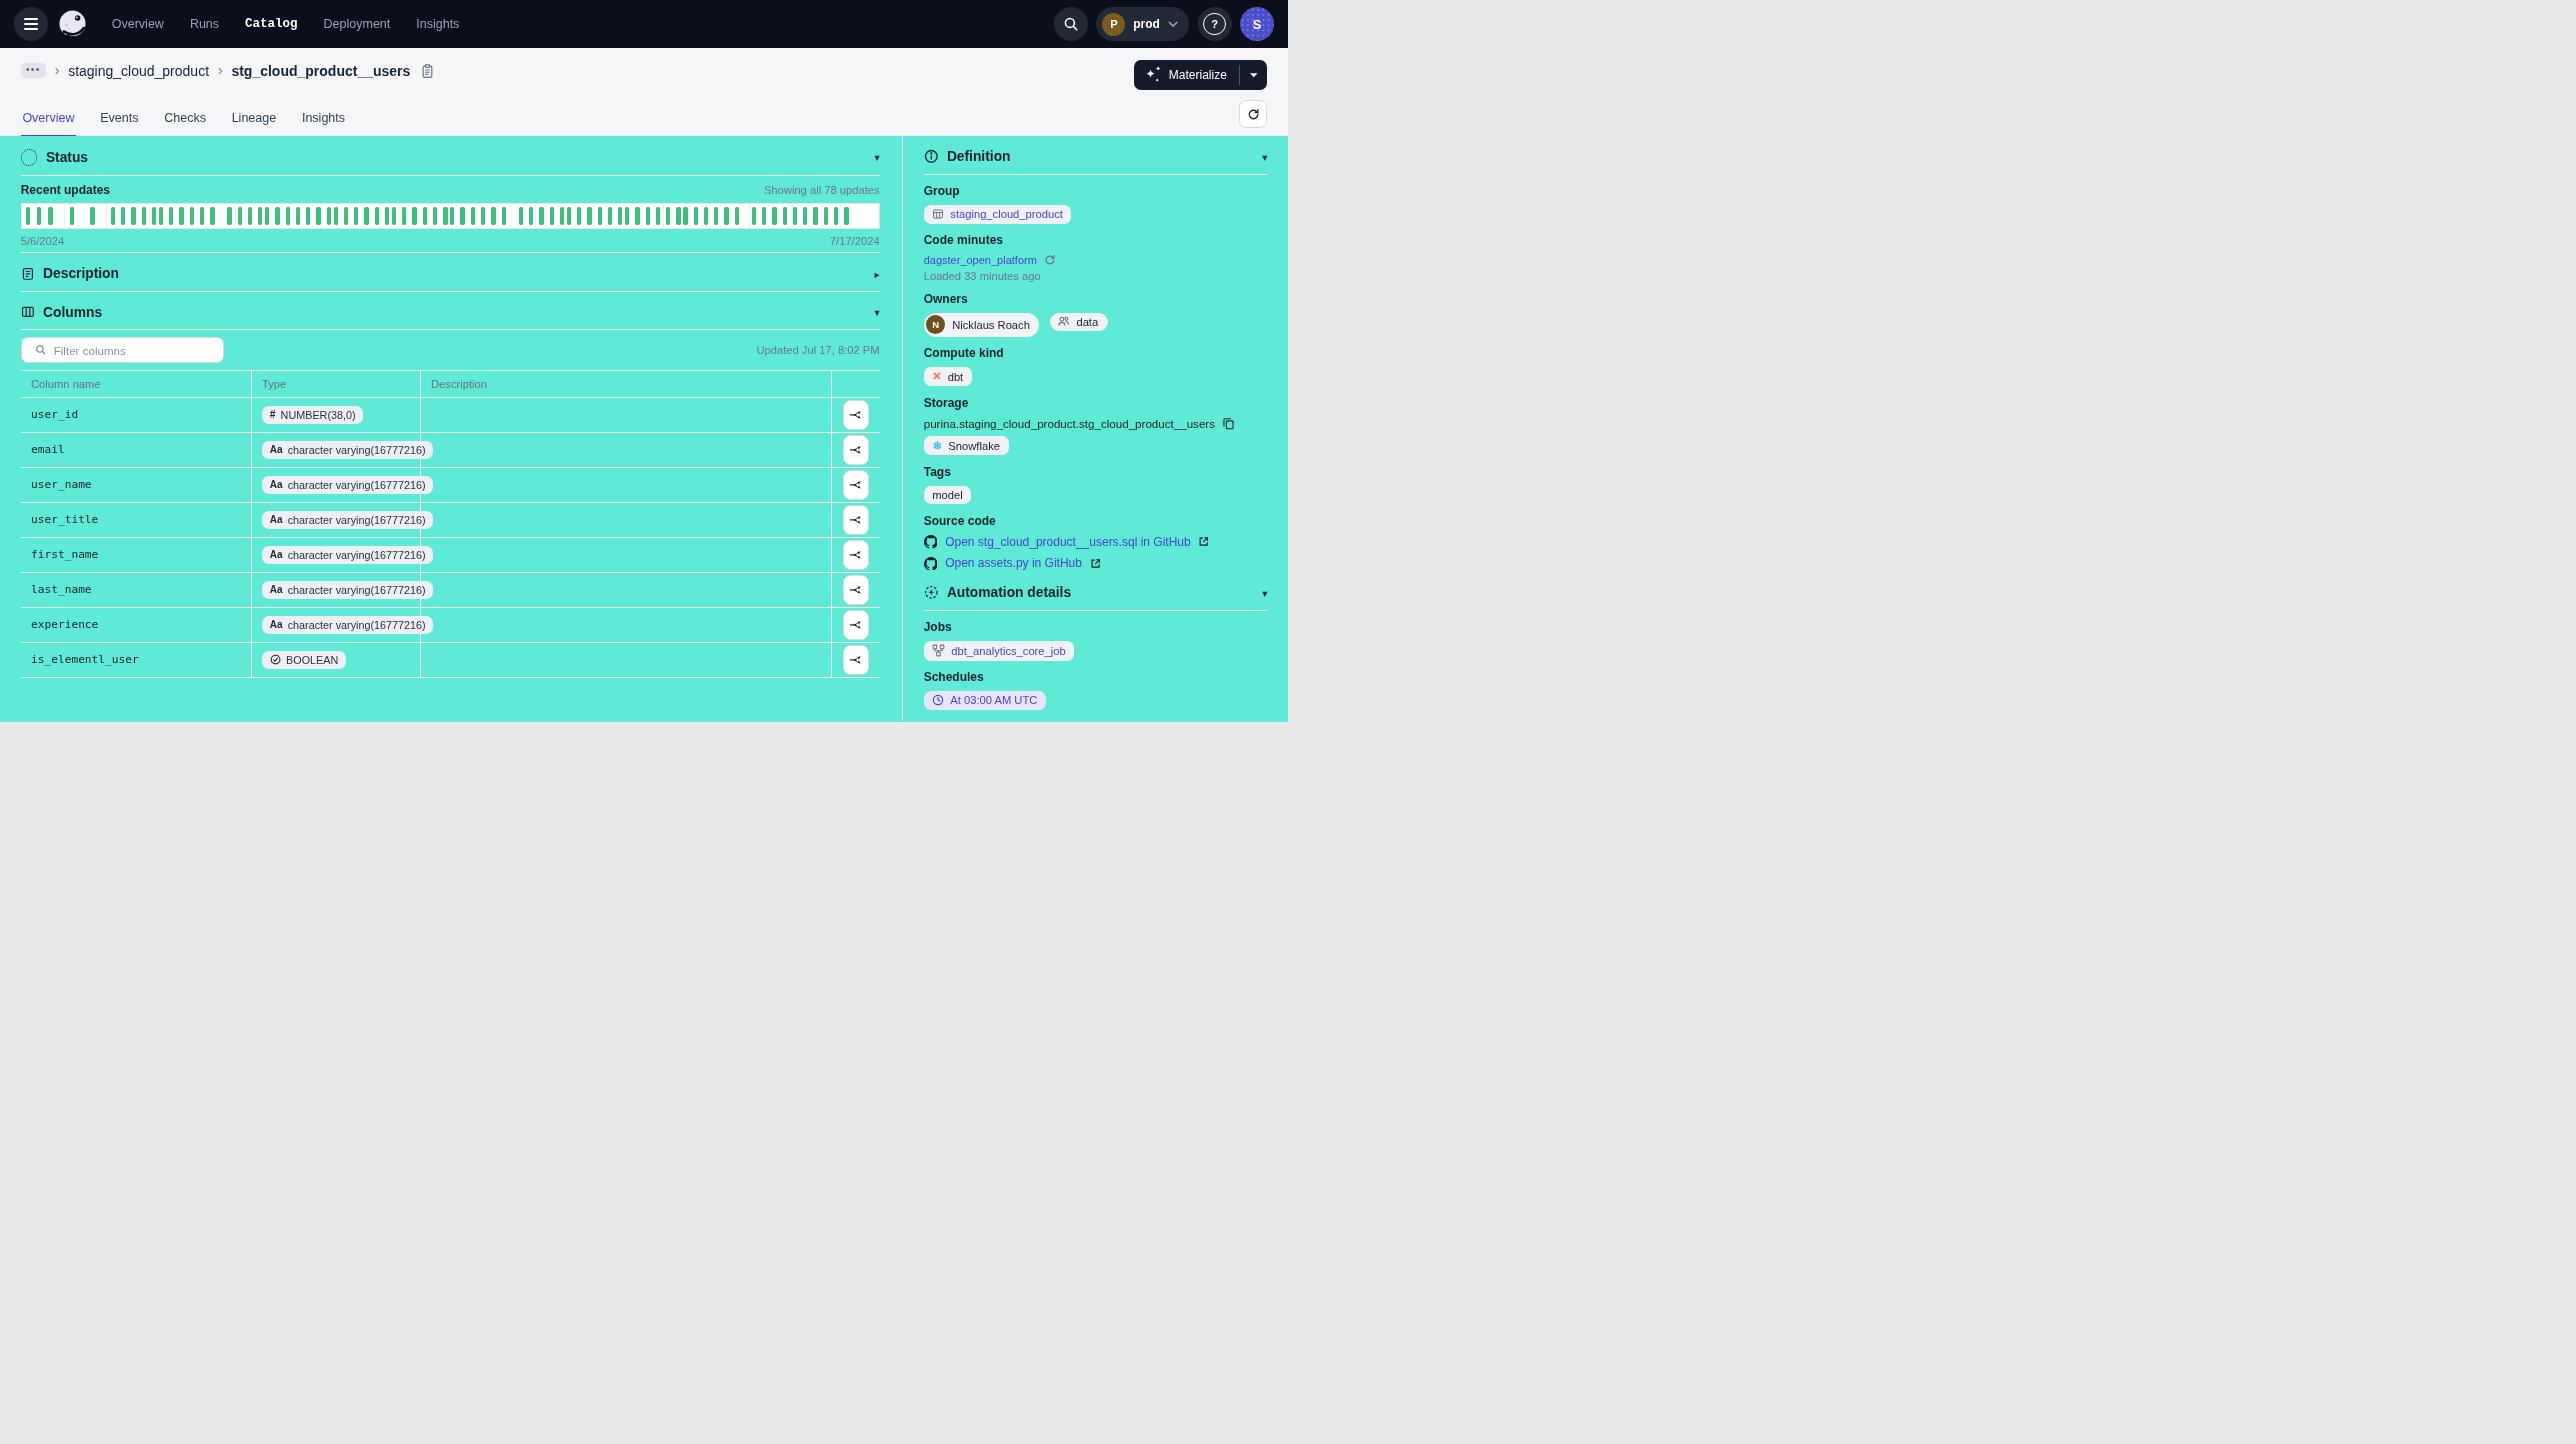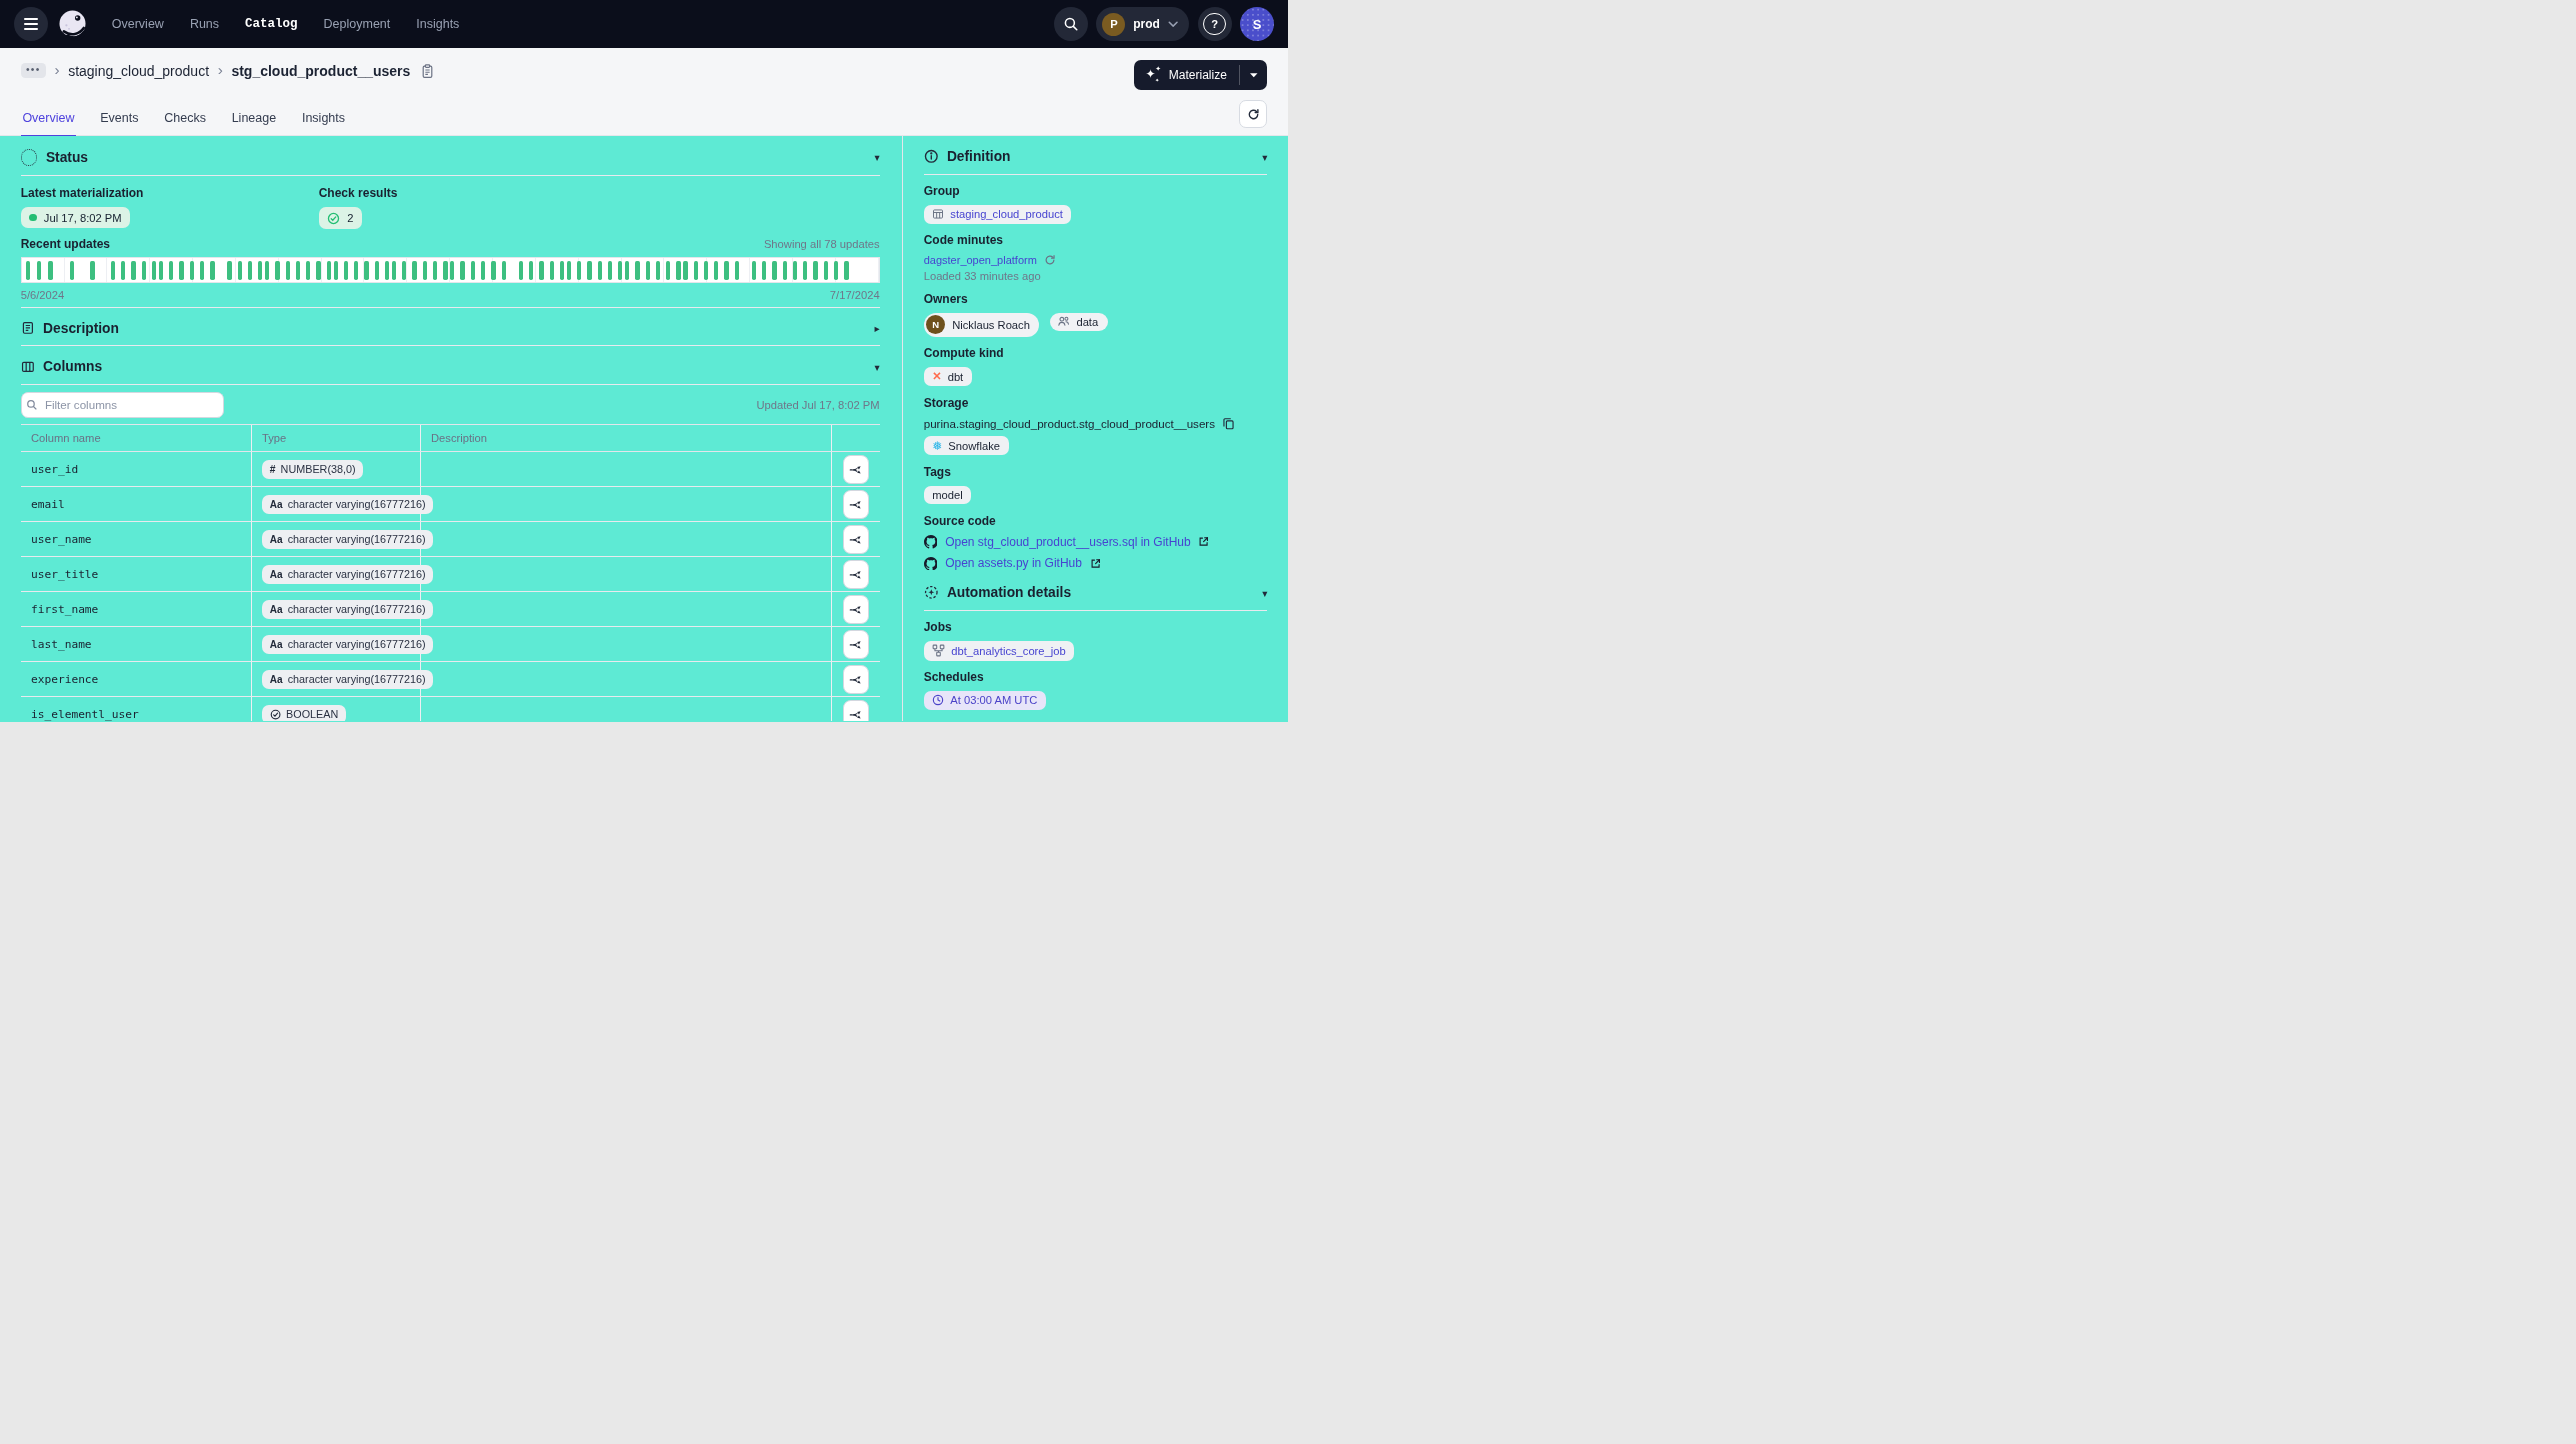--- a/index.html
+++ b/index.html
@@ -70,21 +70,21 @@
   .recent-row{display:flex;align-items:baseline;margin-top:6.9px;}
   .showing{margin-left:auto;font-size:11.2px;color:#6f7689;}
   .timeline{position:relative;height:24px;margin-top:6px;display:flex;border:0.9px solid #e3e6eb;background:#fff;}
   .seg{flex:1;border-right:0.9px solid #edeff3;}
   .seg:last-child{border-right:none;}
   .bar{position:absolute;top:2.6px;bottom:2.6px;width:4.3px;border-radius:1.7px;background:#3dbf80;}
   .dates{display:flex;justify-content:space-between;font-size:11.2px;color:#6f7689;margin:6px 0 5.2px;}
 
   .filter-row{display:flex;align-items:center;padding:6.9px 0;}
   .search-box{width:203px;height:26px;box-sizing:border-box;border:0.9px solid #d4d8e0;border-radius:6.9px;background:#fff;
-              display:flex;align-items:center;gap:6px;padding:0 4px;}
+              display:flex;align-items:center;gap:6px;padding:0 13px;}
   .search-box input{border:none;outline:none;flex:1;font-size:11.6px;font-family:"Liberation Sans",sans-serif;color:#1a2130;background:transparent;}
   .search-box input::placeholder{color:#8c94a6;}
   .updated{margin-left:auto;font-size:11.2px;color:#6f7689;}
 
   .tbl{border-top:0.9px solid #e3e6eb;}
   .tr{display:flex;align-items:stretch;height:34px;border-bottom:0.9px solid #e8eaee;}
   .tr.head{height:26px;color:#6a7185;font-size:11.2px;border-bottom:0.9px solid #e3e6eb;}
   .cell{display:flex;align-items:center;box-sizing:border-box;padding-left:10.3px;}
   .c-name{width:231px;border-right:0.9px solid #edeff3;font-family:"DejaVu Sans Mono",monospace;font-size:11.2px;}
   .tr.head .c-name{font-family:"Liberation Sans",sans-serif;}
@@ -219,39 +219,20 @@
 
     <div class="main">
 
       <div class="sec-head">
         <span style="width:14.6px;height:14.6px;border:1.7px dotted #252c3d;border-radius:50%;"></span>
         <span class="sec-title">Status</span>
         <span class="sec-caret">▾</span>
       </div>
       <div class="hr"></div>
 
-      <div class="status-grid">
-        <div class="status-col1">
-          <div class="fld-label">Latest materialization</div>
-          <div class="badge-green">
-            <span class="dot-green"></span>
-            <span>Jul 17, 8:02 PM</span>
-          </div>
-        </div>
-        <div>
-          <div class="fld-label">Check results</div>
-          <div class="badge-green">
-            <svg width="13" height="13" viewBox="0 0 16 16" fill="none" stroke="#23be73" stroke-width="1.6" stroke-linecap="round">
-              <circle cx="8" cy="8" r="6.2"></circle>
-                <path d="M5.2 8.3l1.9 1.9 3.7-4.2"></path>
-            </svg>
-            <span>2</span>
-          </div>
-        </div>
-      </div>
 
       <div class="recent-row">
         <span class="fld-label">Recent updates</span>
         <span class="showing">Showing all 78 updates</span>
       </div>
       <div class="timeline" id="timeline">
           <div class="seg"></div>
           <div class="seg"></div>
           <div class="seg"></div>
           <div class="seg"></div>

